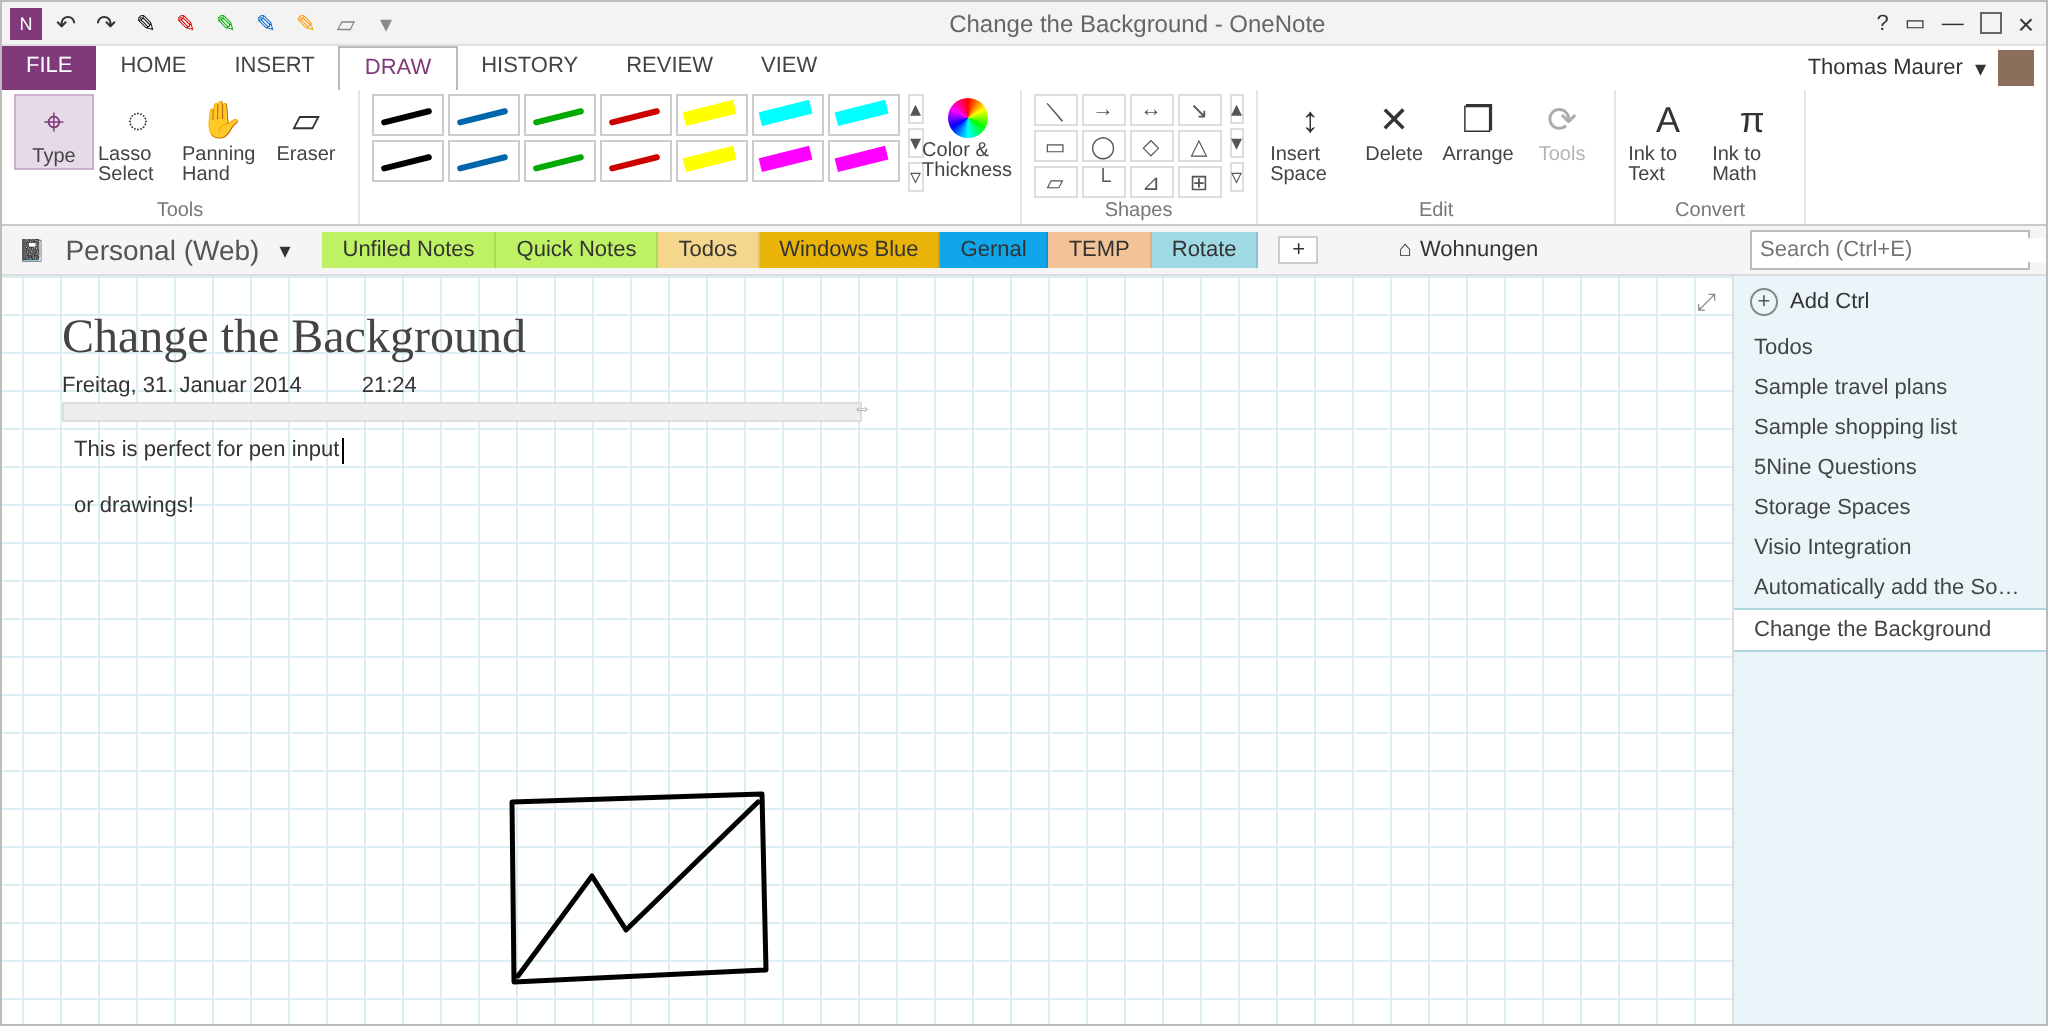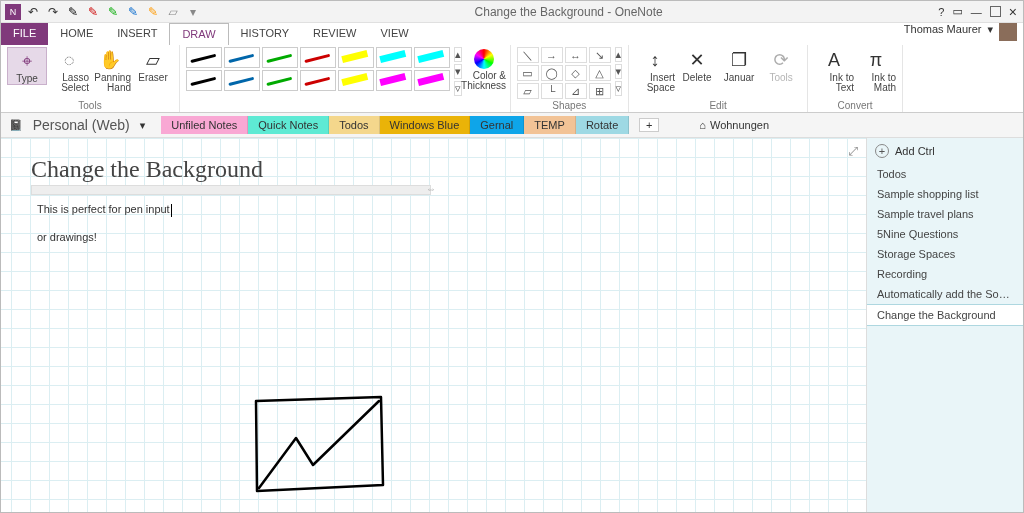--- a/index.html
+++ b/index.html
@@ -7,29 +7,29 @@
 .titlebar{height:22px;background:#f3f3f3;display:flex;align-items:center;border-bottom:1px solid #e0e0e0;position:relative}
 .qat{display:flex;gap:4px;padding:0 4px}
 .qat span{width:16px;height:16px;display:flex;align-items:center;justify-content:center;font-size:12px}
 .title-c{flex:1;text-align:center;color:#666;font-size:12px}
 .win-btn{display:flex;align-items:center;gap:8px;padding:0 6px;color:#666;font-size:12px}
 .win-btn .sq{width:11px;height:11px;border:1px solid #666}
 .tabs{height:22px;background:#fff;display:flex}
 .tab{padding:4px 12px;font-size:11px;color:#444;text-transform:uppercase}
 .tab.file{background:#80397B;color:#fff}
 .tab.active{border:1px solid #bbb;border-bottom:none;color:#80397B}
-.user-area{margin-left:auto;display:flex;gap:6px;padding:0 6px;color:#555}
+.user-area{margin-left:auto;display:flex;align-items:center;gap:6px;padding:0 6px;color:#555}
 .avatar{width:18px;height:18px;background:#8a6d5a}
 .ribbon{height:68px;background:#fff;border-bottom:1px solid #ccc;display:flex}
 .group{border-right:1px solid #e5e5e5;padding:2px 6px 0;display:flex;flex-direction:column;height:100%}
 .group-body{flex:1;display:flex;align-items:flex-start;gap:2px}
 .group-label{text-align:center;font-size:10px;color:#777;padding:1px 0}
 .bigbtn{display:flex;flex-direction:column;align-items:center;width:40px;padding-top:2px;gap:2px}
 .bigbtn .ico{width:22px;height:22px;display:flex;align-items:center;justify-content:center;font-size:18px}
-.bigbtn .lbl{font-size:10px;text-align:right;line-height:10px;color:#444}
+.bigbtn .lbl{font-size:10px;text-align:left;line-height:10px;color:#444}
 .type-sel{background:#e6d9e8;border:1px solid #c9b0cb}
 .pens{display:grid;grid-template-columns:repeat(7,36px);grid-auto-rows:21px;gap:2px}
 .pen{border:1px solid #ccc;position:relative;background:#fff}
 .pen::before{content:"";position:absolute;left:4px;bottom:4px;width:26px;height:3px;transform:rotate(-14deg);transform-origin:left bottom;border-radius:2px}
 .pen.hl::before{height:7px;border-radius:0}
 .shapes{display:grid;grid-template-columns:repeat(4,22px);grid-auto-rows:16px;gap:2px}
 .shape{border:1px solid #ddd;display:flex;align-items:center;justify-content:center;font-size:11px;color:#555}
 .notebook-bar{height:25px;background:#f5f5f5;border-bottom:1px solid #ddd;display:flex;align-items:center;gap:10px;padding:0 8px}
 .nb-name{font-size:14px;color:#555}
 .section-tabs{display:flex;gap:0;margin-left:6px}
@@ -53,21 +53,21 @@
 .sketch{position:absolute;top:255px;left:250px}
 .side{width:157px;background:#fdfdfd;border-left:1px solid #ddd;display:flex;flex-direction:column}
 .side-head{display:flex;align-items:center;gap:6px;padding:6px 8px;color:#555}
 .side-head .plus{width:14px;height:14px;border:1px solid #888;border-radius:50%;display:flex;align-items:center;justify-content:center;color:#555;font-size:11px}
 .pagelist{flex:1}
 .pageitem{padding:4px 10px;font-size:11px;color:#444;white-space:nowrap;overflow:hidden;text-overflow:ellipsis}
 .pageitem.active{background:#fff;border:1px solid #aed7e0;border-left:none;border-right:none}
 .side{background:linear-gradient(#e9f5f8,#e9f5f8)}
 .pen.c0::before{background:#000}.pen.c1::before{background:#06a}.pen.c2::before{background:#0a0}.pen.c3::before{background:#c00}.pen.c4::before{background:#ff0}.pen.c5::before{background:#0ff}
 .pen.c7::before{background:#000}.pen.c8::before{background:#06a}.pen.c9::before{background:#0a0}.pen.c10::before{background:#c00}.pen.c11::before{background:#ff0}.pen.c13::before{background:#f0f}
-.sect.unfiled{background:#f9a8d4}.sect.quick{background:#5eead4}.sect.todos{background:#f4d78c}.sect.wblue{background:#eab308}.sect.gernal{background:#0ea5e9}.sect.temp{background:#f2c396}.sect.store{background:#9ed9e4}
+.sect.unfiled{background:#bef264}.sect.quick{background:#bef264}.sect.todos{background:#f4d78c}.sect.wblue{background:#eab308}.sect.gernal{background:#0ea5e9}.sect.temp{background:#f2c396}.sect.store{background:#9ed9e4}
 </style>
 </head>
 <body>
 
 <div class="titlebar">
   <div class="qat">
     <span style="background:#80397B;color:#fff;font-size:9px;width:16px">N</span>
     <span>↶</span>
     <span>↷</span>
     <span style="color:#000">✎</span>
@@ -184,21 +184,21 @@
       <div class="bigbtn">
           <div class="ico">↕</div>
           <div class="lbl">Insert Space</div>
         </div>
       <div class="bigbtn">
           <div class="ico">✕</div>
           <div class="lbl">Delete</div>
         </div>
       <div class="bigbtn">
           <div class="ico">❐</div>
-          <div class="lbl">Januar</div>
+          <div class="lbl">Arrange</div>
         </div>
       <div class="bigbtn" style="opacity:.4">
           <div class="ico">⟳</div>
           <div class="lbl">Tools</div>
         </div>
     </div>
     <div class="group-label">Edit</div>
   </div>
   <div class="group">
     <div class="group-body">
@@ -226,50 +226,58 @@
       <div class="sect wblue">Windows Blue</div>
       <div class="sect gernal">Gernal</div>
       <div class="sect temp">TEMP</div>
       <div class="sect store">Rotate</div>
     </div>
   <div class="addsect">+</div>
   <div class="extra-tab">
       <span>⌂</span>
       <span>Wohnungen</span>
     </div>
+  <div class="search">
+    <input placeholder="Search (Ctrl+E)" style="">
+
+  </div>
 </div>
 
 <div class="content">
   <div class="canvas-wrap">
     <div class="grid-bg"></div>
     <span class="fs">⤢</span>
     <div class="page">
       <div class="page-title">Change the Background</div>
+      <div class="meta">
+        <span>Freitag, 31. Januar 2014</span>
+        <span>21:24</span>
+      </div>
       <div class="note-box">
         <div class="note-handle"></div>
         <div class="note-text">
           <div><span>This is perfect for pen input</span><span class="cursor"></span></div>
           <div style="height:8px"></div>
           <div>or drawings!</div>
         </div>
       </div>
       <svg class="sketch" width="150" height="110">
         <path d="M5 8 L130 4 L132 92 L6 98 Z M8 95 L45 45 L62 72 L128 8" stroke="#000" stroke-width="2.5" fill="none" stroke-linejoin="round" stroke-linecap="round"></path>
       </svg>
     </div>
   </div>
   <div class="side">
     <div class="side-head">
       <span class="plus">+</span>
       <span>Add Ctrl</span>
     </div>
     <div class="pagelist" id="pagelist">
         <div class="pageitem">Todos</div>
+        <div class="pageitem">Sample travel plans</div>
         <div class="pageitem">Sample shopping list</div>
-        <div class="pageitem">Sample travel plans</div>
         <div class="pageitem">5Nine Questions</div>
         <div class="pageitem">Storage Spaces</div>
-        <div class="pageitem">Recording</div>
+        <div class="pageitem">Visio Integration</div>
         <div class="pageitem">Automatically add the Source Lin</div>
         <div class="pageitem active">Change the Background</div>
       </div>
   </div>
 </div>
 
 </body></html>

